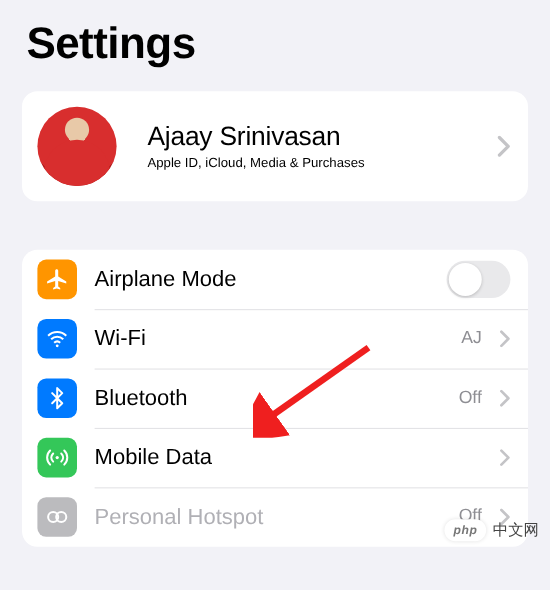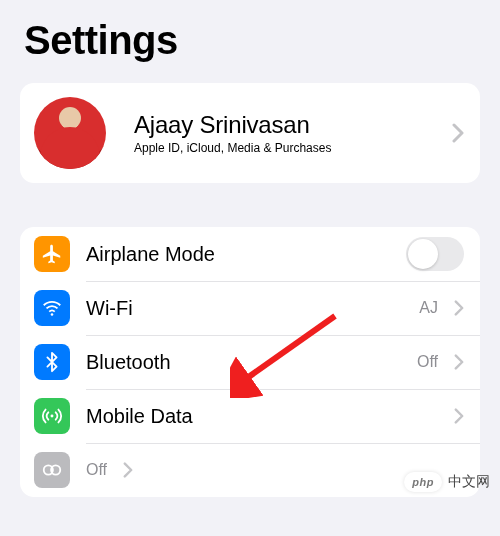--- a/index.html
+++ b/index.html
@@ -250,20 +250,21 @@
       </svg>
   </div>
 
   <div class="list-row">
     <div class="row-icon ic-grey">
       <svg width="22" height="22" viewBox="0 0 24 24" fill="none" stroke="#fff" stroke-width="2">
           <circle cx="8" cy="12" r="5"></circle>
           <circle cx="16" cy="12" r="5"></circle>
         </svg>
     </div>
+    <div class="row-label dimmed">Personal Hotspot</div>
     <div class="row-value">Off</div>
     <svg class="chevron" width="10" height="16" viewBox="0 0 12 20">
         <path d="M2 2 L10 10 L2 18" stroke="currentColor" stroke-width="3" fill="none" stroke-linecap="round" stroke-linejoin="round"></path>
       </svg>
   </div>
 
 </div>
 
 <svg class="arrow-annotation" width="120" height="90" viewBox="0 0 120 90">
   <defs>

